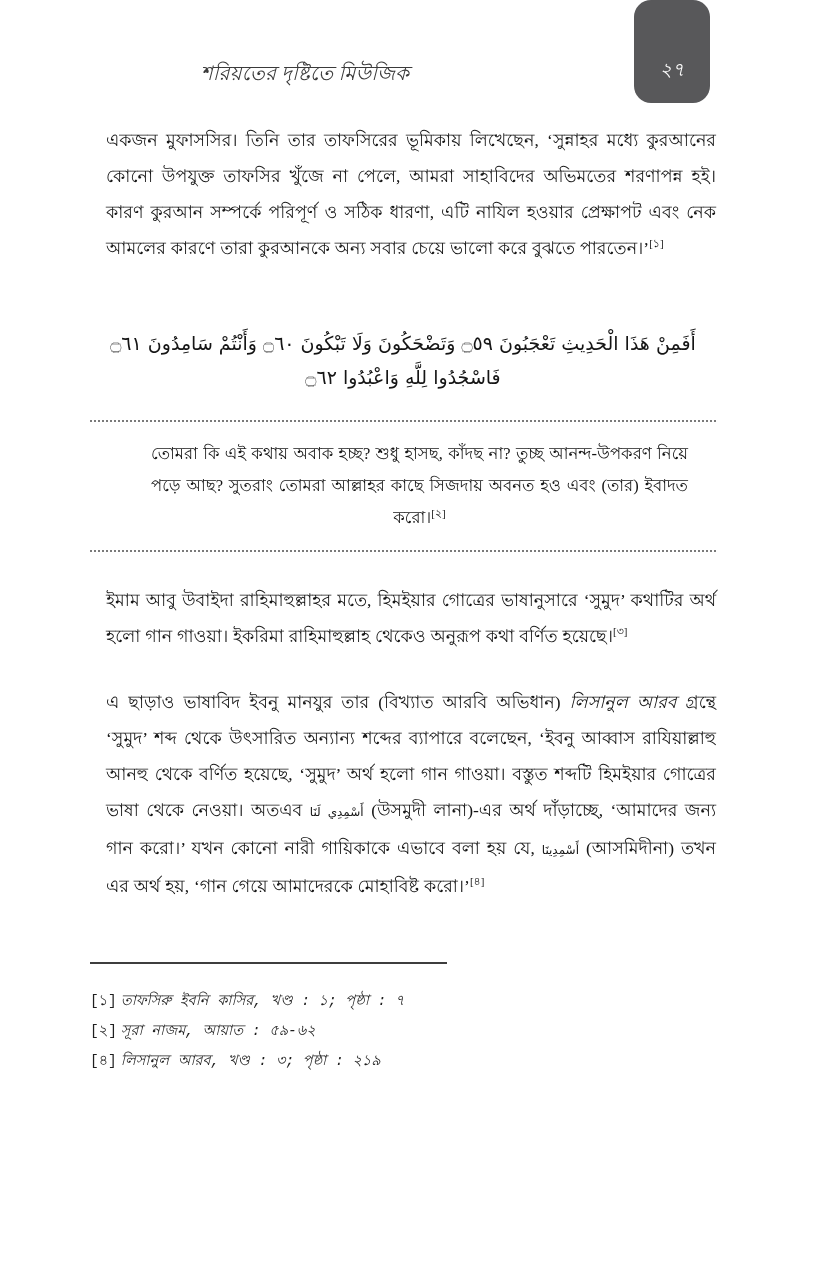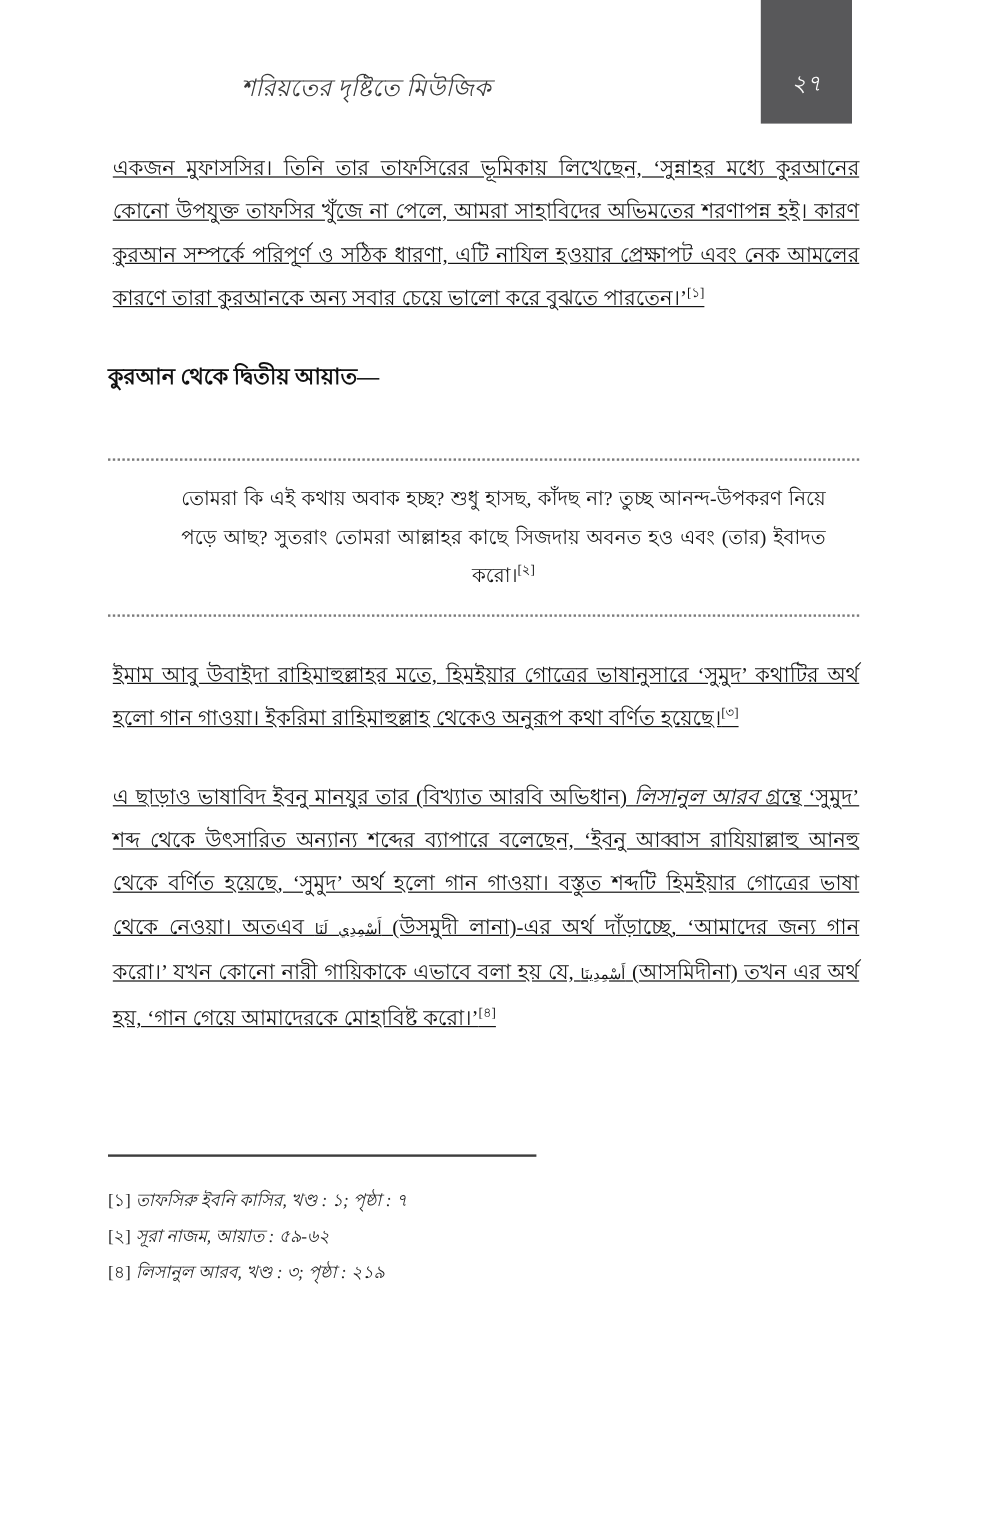--- a/index.html
+++ b/index.html
@@ -52,39 +52,39 @@
     height: 103px;
     background: #58585a;
     color: #ffffff;
     display: flex;
     align-items: flex-end;
     justify-content: center;
     padding-bottom: 16px;
     box-sizing: border-box;
     font-size: 19px;
     font-style: italic;
+    border-radius: 17px;
   }
 
   
   .content {
     position: absolute;
     left: 90px;
     top: 122px;
     width: 626px;
   }
 
   p.body-par {
-    margin: 0 0 0 4px;
+    margin: 0 0 0 16px;
     font-size: 17.5px;
     line-height: 36px;
     text-align: justify;
     text-justify: inter-word;
     color: #151515;
     word-spacing: 0.5px;
-    text-decoration: underline;
   }
   p.body-par.last-line-left {
     text-align-last: left;
   }
 
   .sup-ref {
     font-size: 11px;
     vertical-align: super;
     line-height: 0;
   }
@@ -149,20 +149,21 @@
     height: 2px;
     background: #3d3d3d;
     margin: 0 0 22px 0;
   }
   .footnote-item {
     font-size: 14.5px;
     line-height: 30px;
     color: #1f1f1f;
     font-style: italic;
     white-space: nowrap;
+    font-family: Liberation Mono, monospace;
   }
   .footnote-item .fn-marker {
     font-style: normal;
     margin-right: 4px;
   }
 </style>
 </head>
 <body>
 
 <div class="page">
@@ -173,24 +174,24 @@
       <span>২৭</span>
     </div>
   </div>
 
   <div class="content">
 
     <p class="body-par last-line-left"><span>একজন মুফাসসির। তিনি তার তাফসিরের ভূমিকায় লিখেছেন, ‘সুন্নাহর মধ্যে কুরআনের কোনো উপযুক্ত তাফসির খুঁজে না পেলে, আমরা সাহাবিদের অভিমতের শরণাপন্ন হই। কারণ কুরআন সম্পর্কে পরিপূর্ণ ও সঠিক ধারণা, এটি নাযিল হওয়ার প্রেক্ষাপট এবং নেক আমলের কারণে তারা কুরআনকে অন্য সবার চেয়ে ভালো করে বুঝতে পারতেন।’</span><span class="sup-ref">[১]</span></p>
 
     <div class="gap-34"></div>
 
-    <h2 class="sub-heading">কুরআন থেকে দ্বিতীয় আয়াত—</h2>
 
     <div class="gap-26"></div>
 
+    <div class="arabic-verse">أَفَمِنْ هَذَا الْحَدِيثِ تَعْجَبُونَ ۝٥٩ وَتَضْحَكُونَ وَلَا تَبْكُونَ ۝٦٠ وَأَنْتُمْ سَامِدُونَ ۝٦١ فَاسْجُدُوا لِلَّهِ وَاعْبُدُوا ۝٦٢</div>
 
     <div class="gap-26"></div>
 
     <div class="translation-box">
       <div class="translation-text"><span>তোমরা কি এই কথায় অবাক হচ্ছ? শুধু হাসছ, কাঁদছ না? তুচ্ছ আনন্দ-উপকরণ নিয়ে পড়ে আছ? সুতরাং তোমরা আল্লাহর কাছে সিজদায় অবনত হও এবং (তার) ইবাদত করো।</span><span class="sup-ref">[২]</span></div>
     </div>
 
     <div class="gap-30"></div>
 
     <p class="body-par last-line-left"><span>ইমাম আবু উবাইদা রাহিমাহুল্লাহর মতে, হিমইয়ার গোত্রের ভাষানুসারে ‘সুমুদ’ কথাটির অর্থ হলো গান গাওয়া। ইকরিমা রাহিমাহুল্লাহ থেকেও অনুরূপ কথা বর্ণিত হয়েছে।</span><span class="sup-ref">[৩]</span></p>

